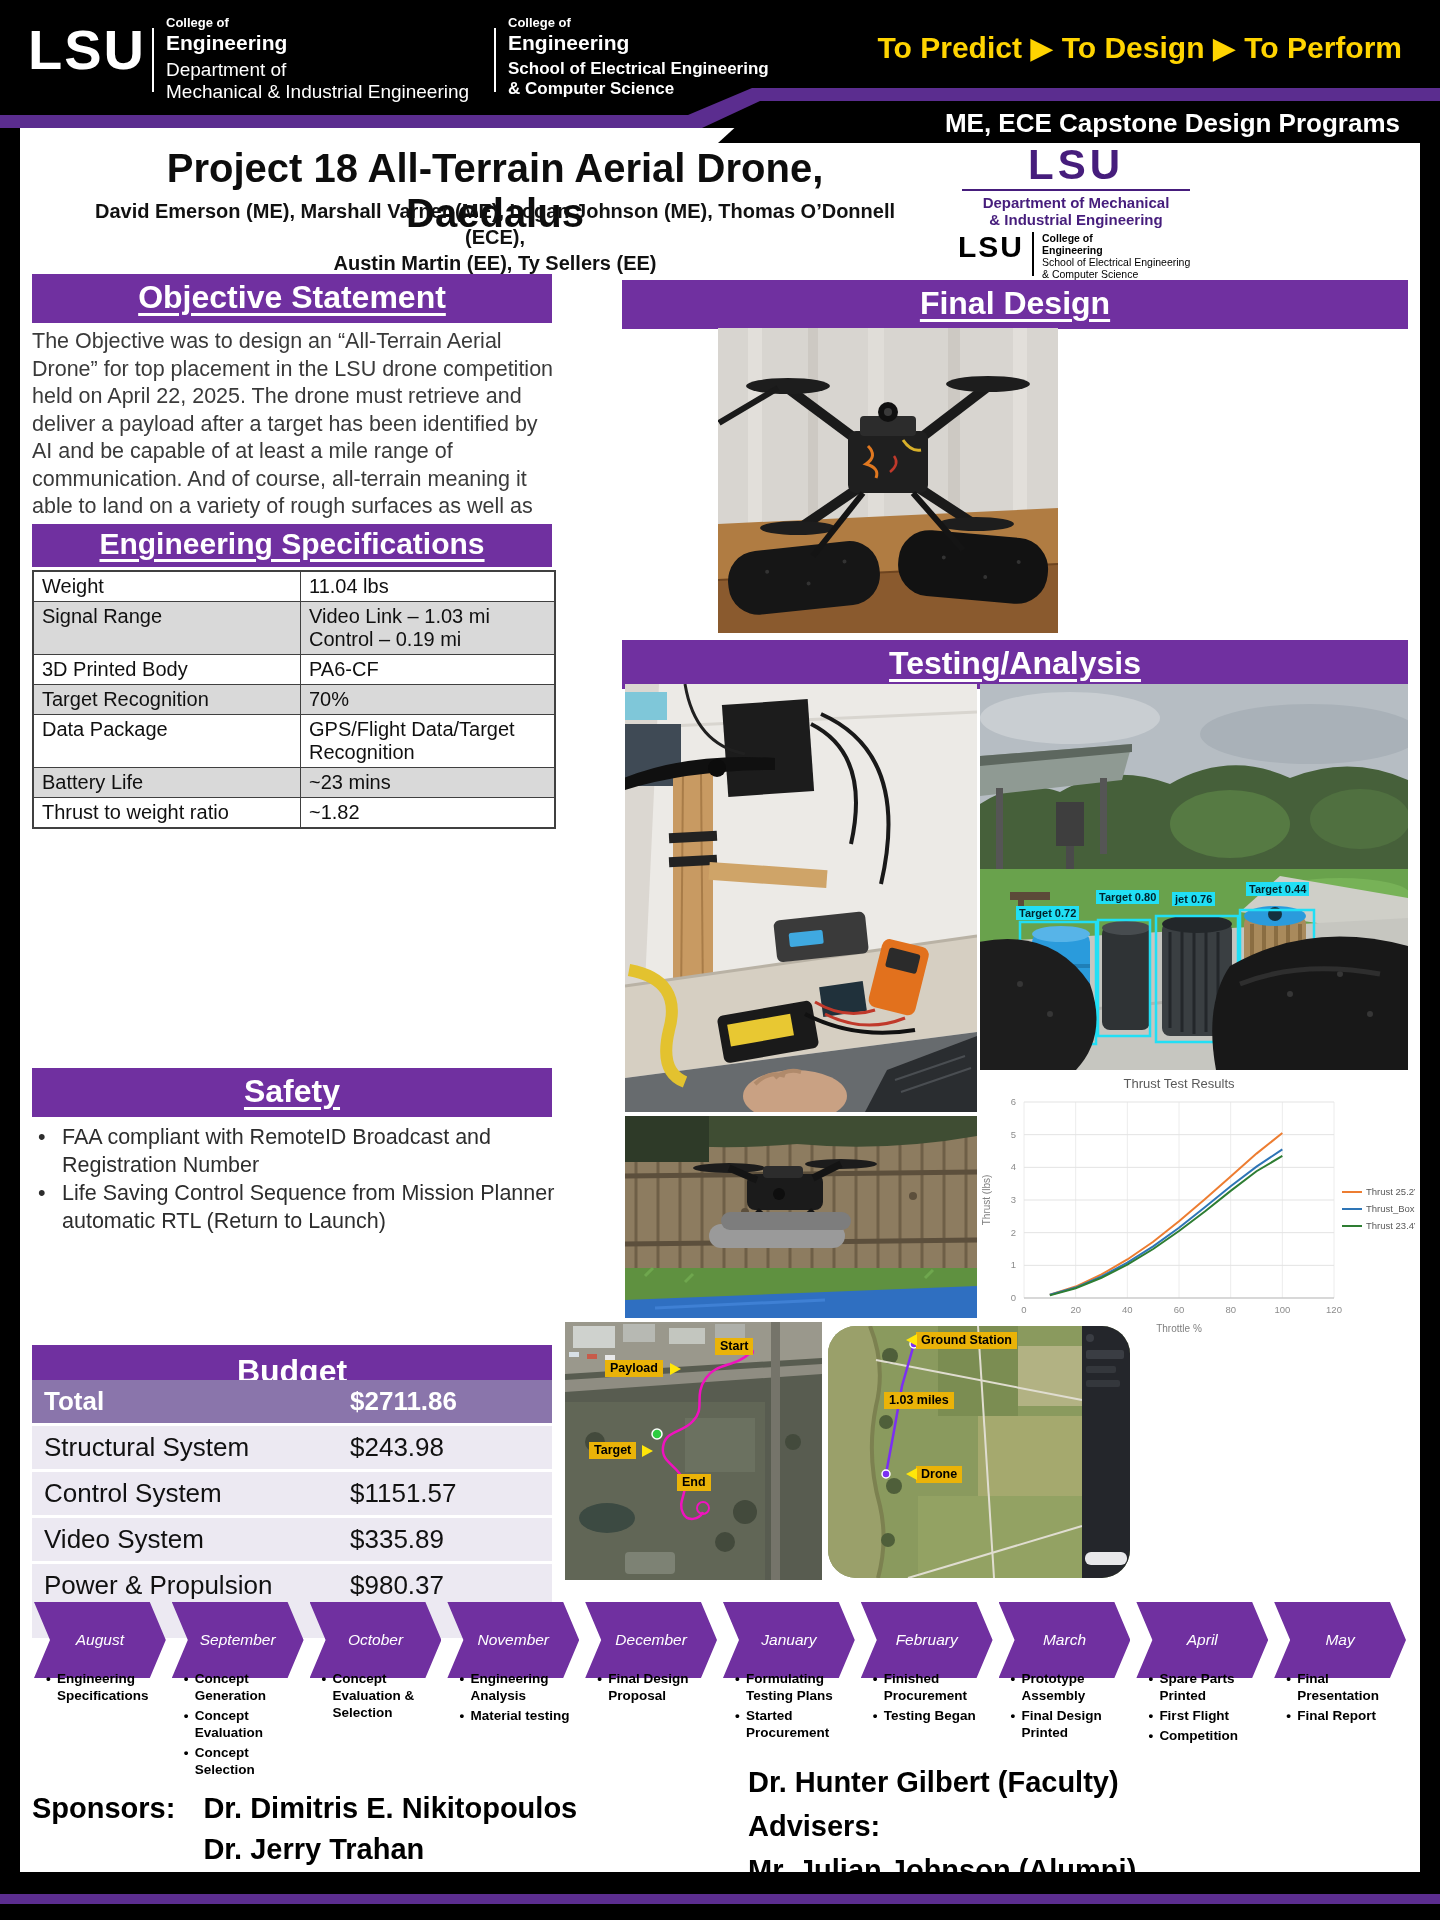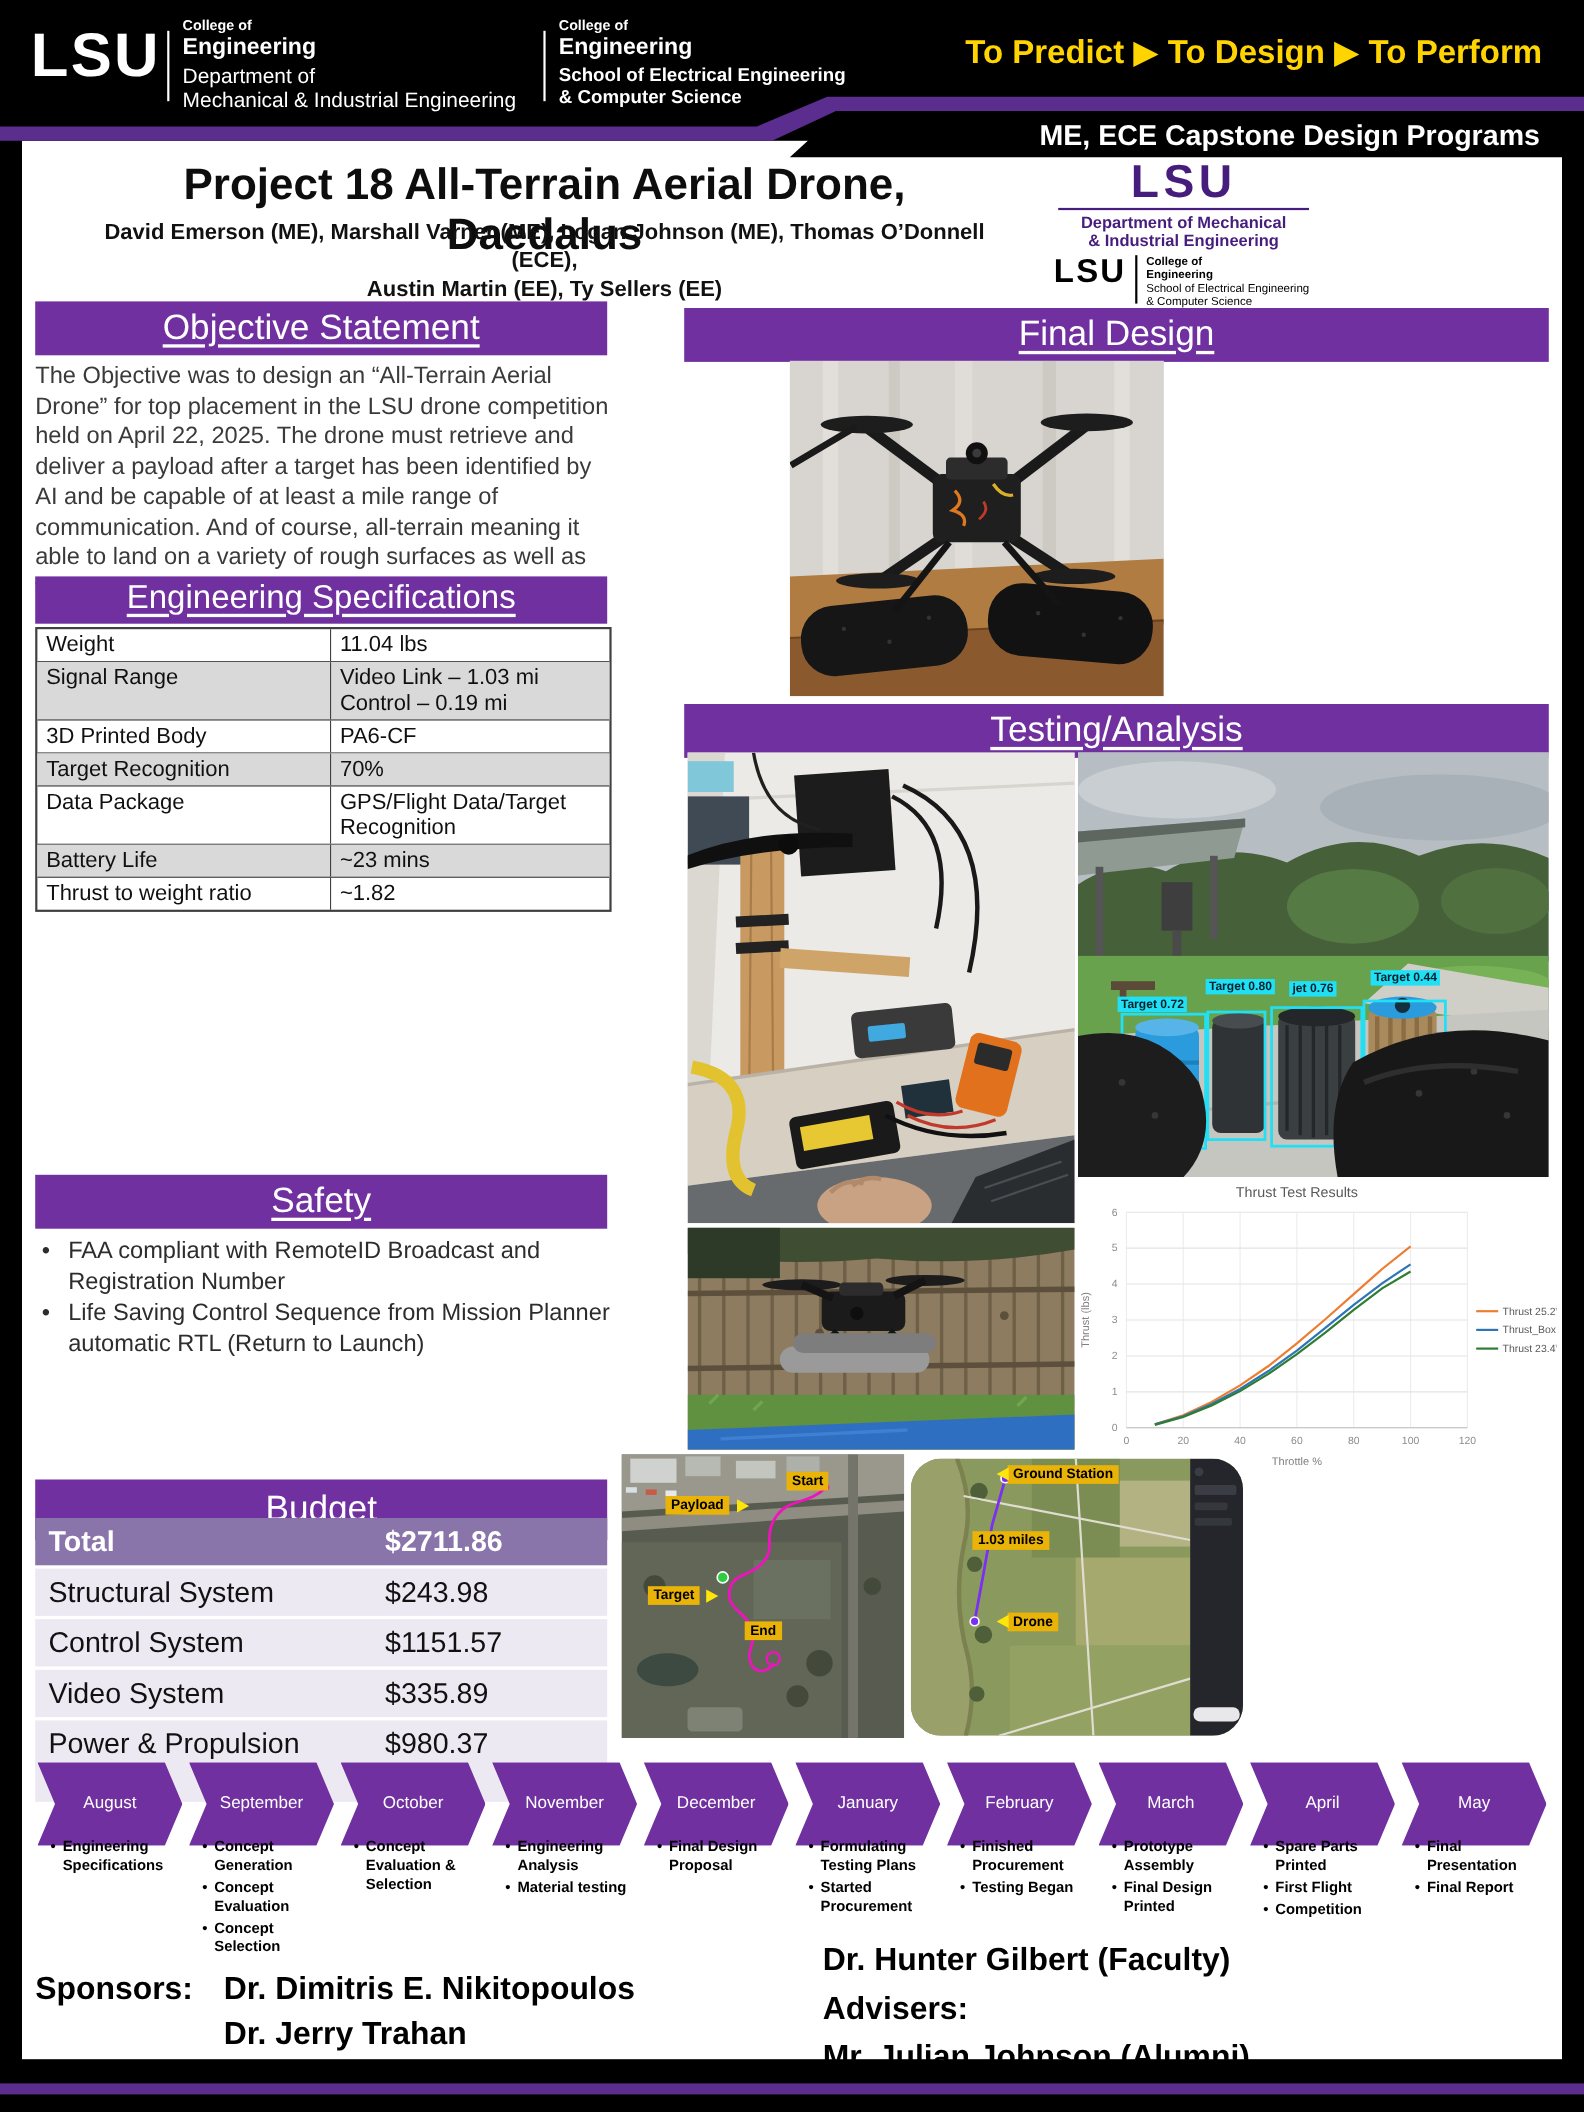--- a/index.html
+++ b/index.html
@@ -29,21 +29,21 @@
   .mie-lsu{font-size:42px;font-weight:800;letter-spacing:4px;line-height:1;}
   .mie-rule{height:2px;background:#461d7c;margin:3px 14px 3px 14px;}
   .mie-dept{font-size:15px;font-weight:700;line-height:1.15;}
   .ece-logo{left:938px;top:104px;display:flex;gap:8px;color:#000;align-items:flex-start;}
   .ece-lsu{font-size:30px;font-weight:800;letter-spacing:2px;line-height:1;}
   .ece-div{width:2px;height:44px;background:#000;}
   .ece-txt{font-size:10.5px;line-height:1.15;}
   .ece-txt .b{font-weight:700;}
 
   
-  .bar{background:#7030a0;color:#fff;text-align:center;font-size:32px;font-weight:400;padding:5px 0 7px 0;}
+  .bar{background:#7030a0;color:#fff;text-align:center;font-size:32px;font-weight:700;padding:5px 0 7px 0;}
   .bar span{text-decoration:underline;text-underline-offset:5px;}
   .bar-l{left:12px;width:520px;}
   .bar-r{left:602px;width:786px;}
 
   .obj-text{left:12px;top:200px;width:528px;font-size:21.5px;line-height:27.5px;color:#3a3a3a;}
 
   
   .spec-table{left:12px;top:442px;width:520px;border:2px solid #404040;background:#fff;}
   .spec-row{display:flex;border-bottom:1.5px solid #404040;font-size:20px;color:#101010;}
   .spec-row:last-child{border-bottom:none;}
@@ -73,21 +73,21 @@
   #map-right{left:808px;top:1198px;width:302px;height:252px;border-radius:28px;}
   #chart-box{left:958px;top:946px;width:437px;height:266px;background:#fff;}
 
   .det{position:absolute;background:#21dff5;color:#00222b;font-size:11px;font-weight:700;padding:0 3px;line-height:14px;white-space:nowrap;}
   .map-label{position:absolute;background:#eab308;color:#000;font-size:12.5px;font-weight:700;padding:1px 5px;line-height:15px;white-space:nowrap;z-index:3;}
   .arr{position:absolute;width:0;height:0;border:6px solid transparent;z-index:3;}
   .arr.right{border-left:11px solid #ffe60a;}
   .arr.left{border-right:11px solid #ffe60a;}
 
   
-  .chev-row{left:14px;top:1474px;width:1372px;height:76px;display:flex;gap:6px;}
+  .chev-row{left:14px;top:1474px;width:1372px;height:76px;display:flex;gap:6px;font-style:italic;}
   .chev{flex:1;background:#7030a0;color:#fff;display:flex;align-items:center;justify-content:center;
         font-size:15.5px;clip-path:polygon(0 0,calc(100% - 16px) 0,100% 50%,calc(100% - 16px) 100%,0 100%,16px 50%);}
   .tl-row{left:14px;top:1542px;width:1372px;display:flex;gap:6px;}
   .tl-col{flex:1;font-size:13.5px;font-weight:600;line-height:17px;color:#000;padding-left:12px;}
   .tl-item{padding-left:11px;position:relative;margin-bottom:3px;}
   .tl-item::before{content:"•";position:absolute;left:0;}
 
   .sponsors{left:12px;top:1664px;display:flex;gap:28px;font-size:29px;font-weight:700;color:#000;}
   .sponsors .names div{margin-bottom:8px;}
   .advisers{left:728px;top:1632px;font-size:29px;font-weight:700;color:#000;line-height:44px;}

